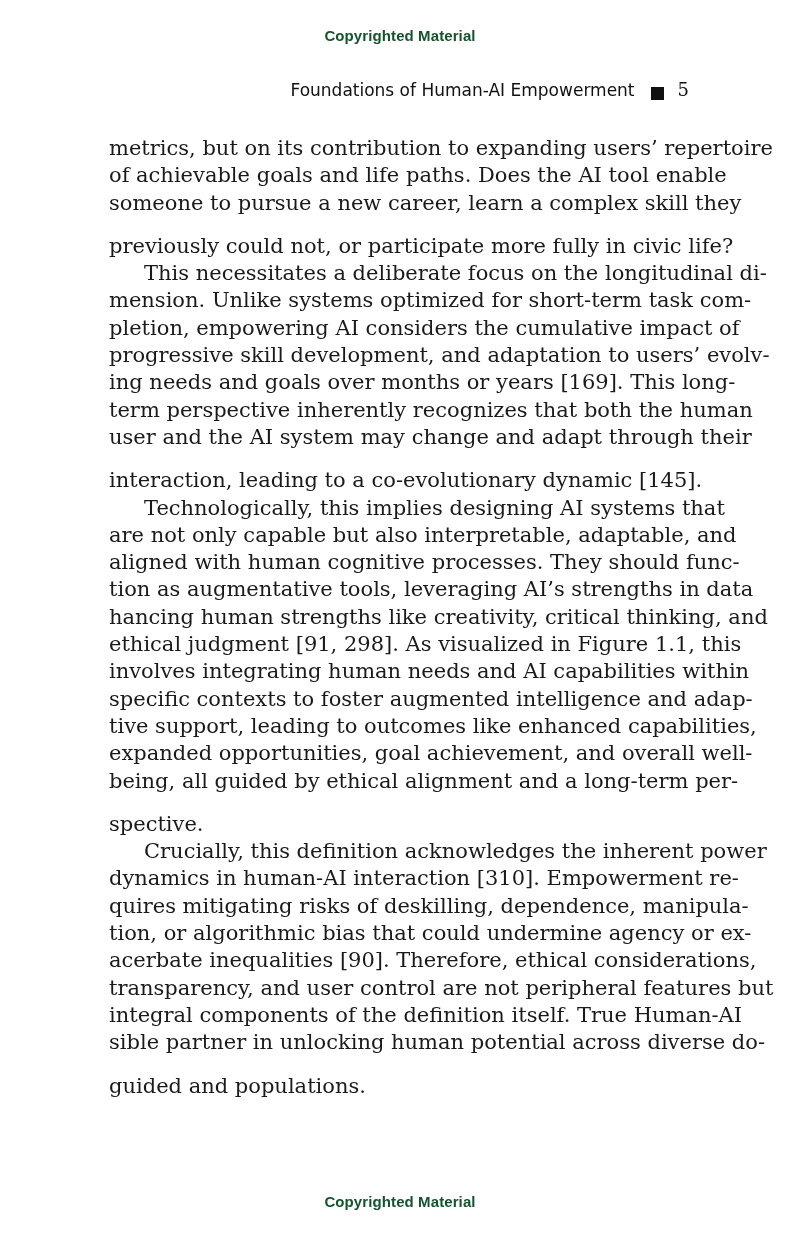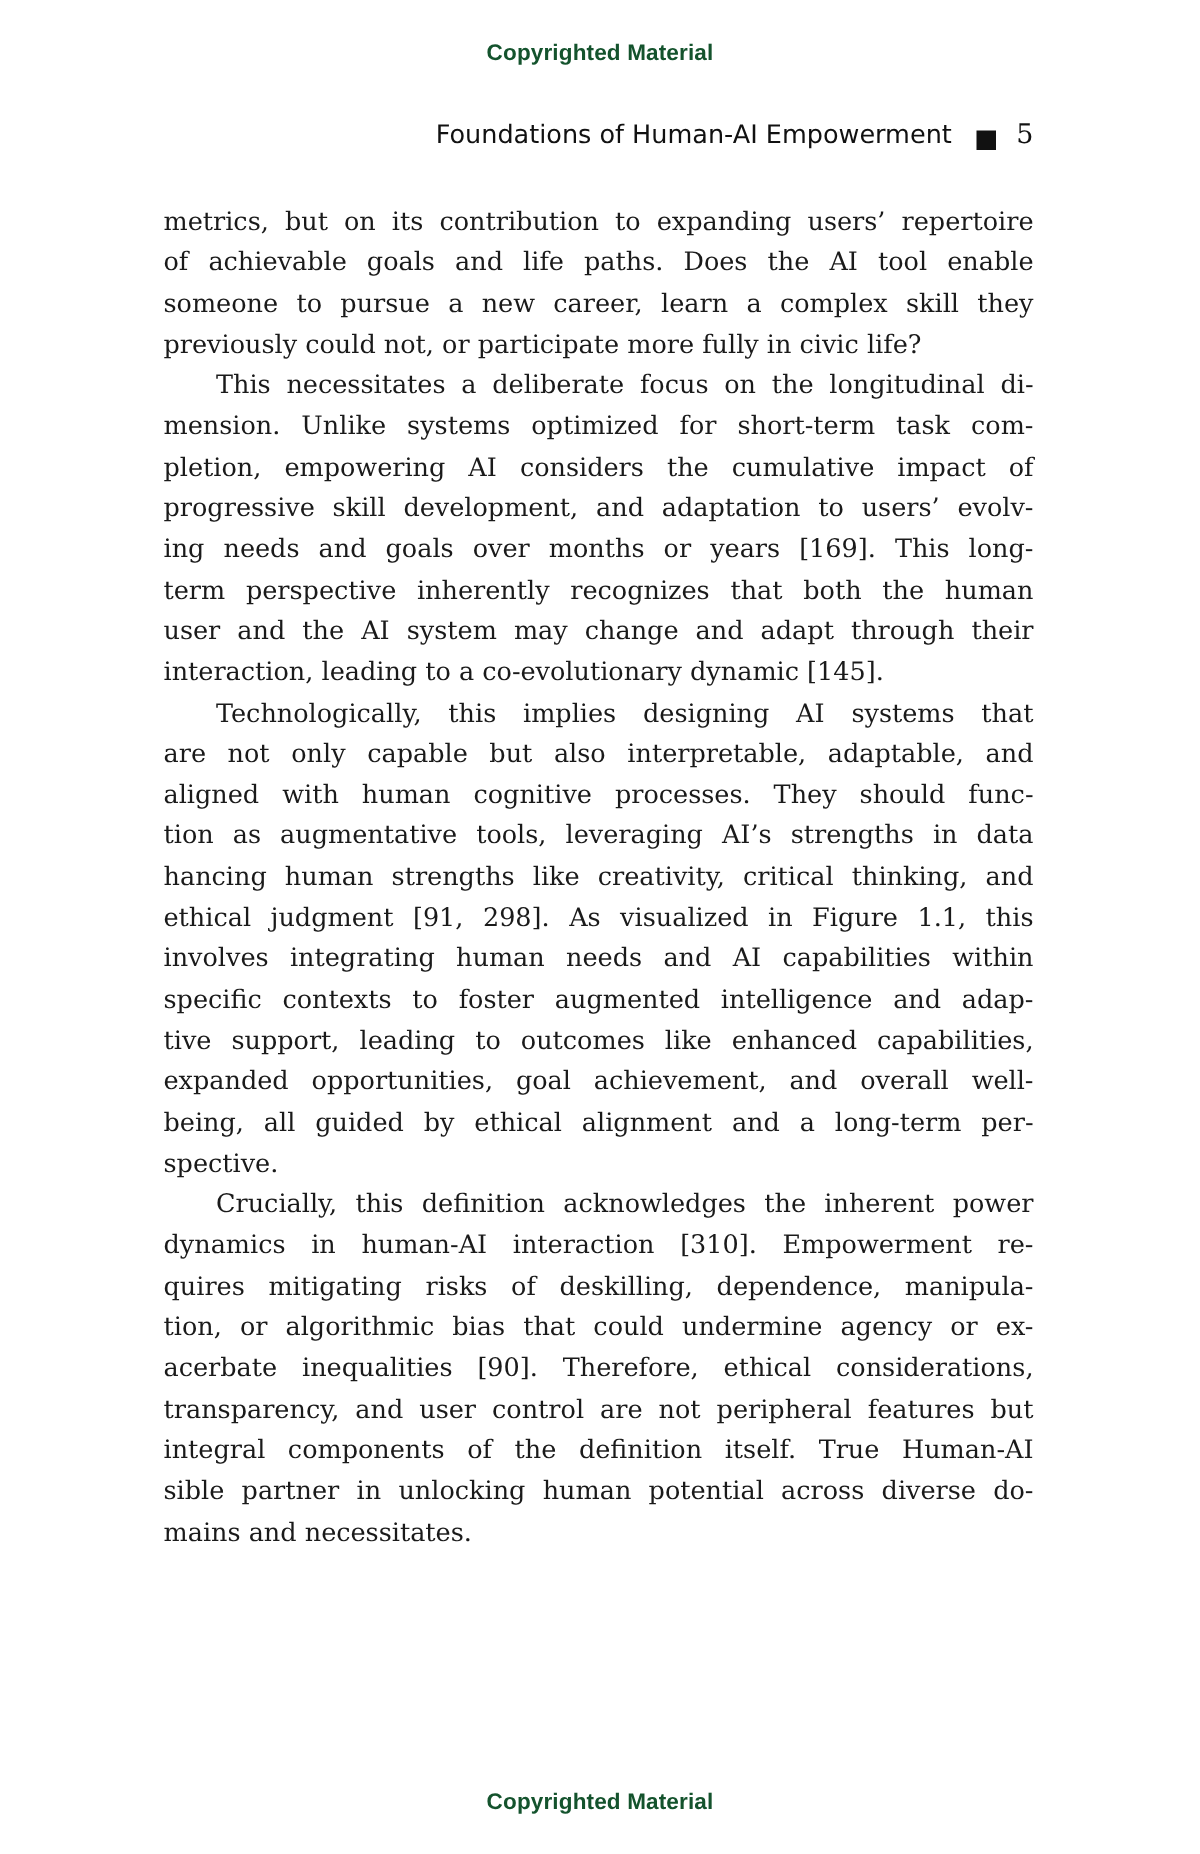--- a/index.html
+++ b/index.html
@@ -16,25 +16,25 @@
       font-family: "DejaVu Sans", sans-serif; font-size: 17px; color: #111;
       display: flex; align-items: flex-end; white-space: nowrap;
     }
     .running-head .square {
       display: inline-block; width: 13px; height: 13px; background: #111;
       margin: 0 14px 0 16px;
     }
     .running-head .page-num { font-family: "DejaVu Serif", serif; font-size: 18px; }
     .body-text {
       position: absolute; top: 135px; left: 109px; width: 580px;
-      font-family: "DejaVu Serif", serif; font-size: 17px; line-height: 27.3px;
+      font-family: "DejaVu Serif", serif; font-size: 21px; line-height: 27.3px;
       color: #1a1a1a;
     }
     .line { display: block; white-space: nowrap; text-align: justify; text-align-last: justify; height: 27.3px; }
-    .line.last { text-align-last: left; }
+    .line.last { text-align-last: left; margin-top: 16px; }
     .line.indent { padding-left: 35px; }
   </style>
 </head>
 <body>
 
 <div class="watermark wm-top">Copyrighted Material</div>
 
 <div class="running-head">
   <span>Foundations of Human-AI Empowerment</span>
   <span class="square"></span>
@@ -78,17 +78,17 @@
 
   <div>
     <span class="line indent">Crucially, this definition acknowledges the inherent power</span>
     <span class="line">dynamics in human-AI interaction [310]. Empowerment re-</span>
     <span class="line">quires mitigating risks of deskilling, dependence, manipula-</span>
     <span class="line">tion, or algorithmic bias that could undermine agency or ex-</span>
     <span class="line">acerbate inequalities [90]. Therefore, ethical considerations,</span>
     <span class="line">transparency, and user control are not peripheral features but</span>
     <span class="line">integral components of the definition itself. True Human-AI</span>
     <span class="line">sible partner in unlocking human potential across diverse do-</span>
-    <span class="line last">mains and necessitates.</span>
+    <span class="line last">guided and populations.</span>
   </div>
 </div>
 
 <div class="watermark wm-bottom">Copyrighted Material</div>
 
 </body></html>

